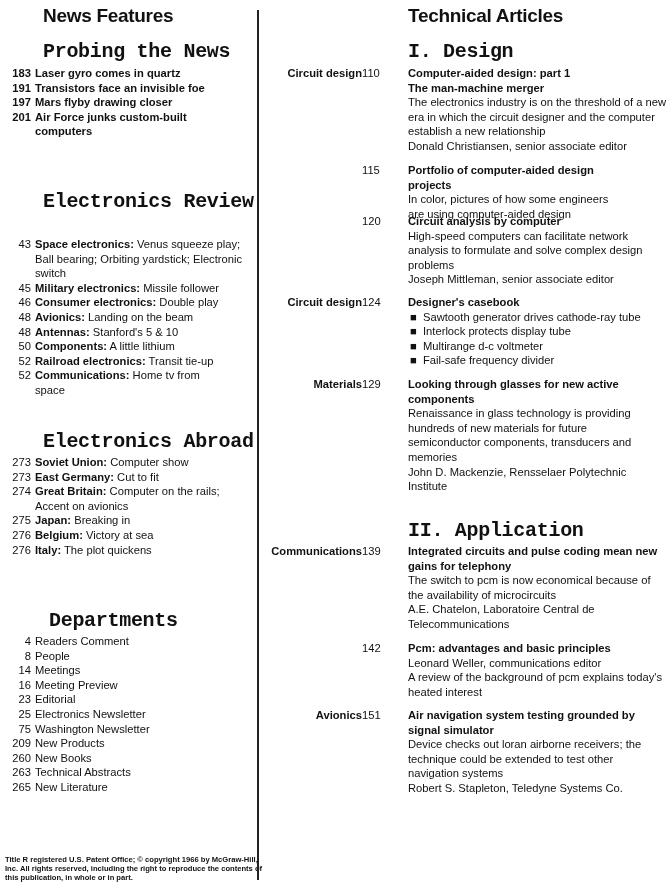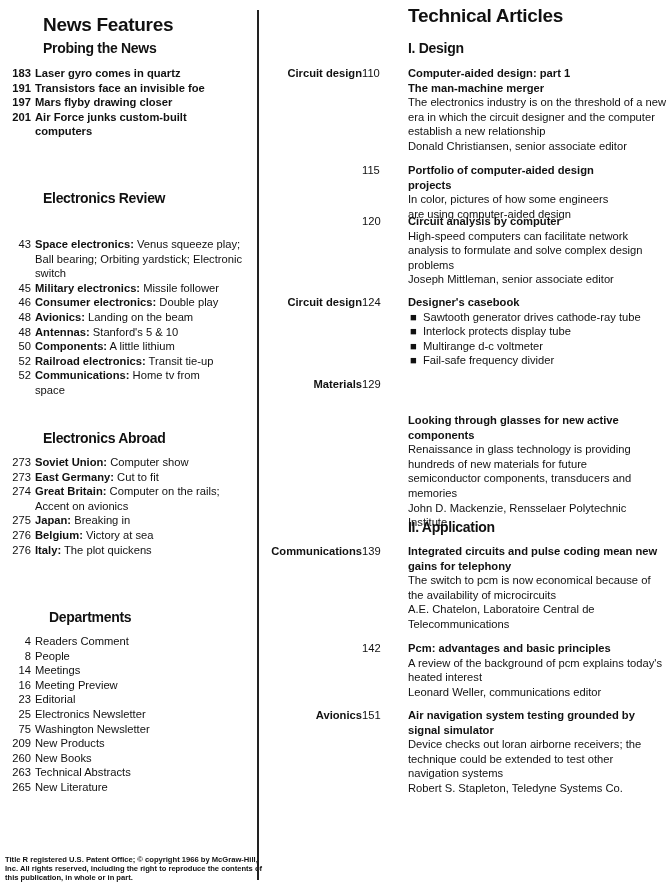--- a/index.html
+++ b/index.html
@@ -3,42 +3,42 @@
 <meta charset="utf-8">
 <style>
   html, body { margin:0; padding:0; background:#fff; }
   body { width:668px; height:887px; position:relative; overflow:hidden;
          font-family:"Liberation Sans", sans-serif; color:#111; }
   .col-left { position:absolute; left:0; top:0; width:256px; }
   .divider { position:absolute; left:257px; top:10px; width:2px; height:870px; background:#222; }
   .col-right { position:absolute; left:262px; top:0; width:406px; }
 
   .h1 { position:absolute; font-weight:bold; font-size:19px; letter-spacing:-0.3px; }
-  .h2 { position:absolute; font-weight:bold; font-size:14px; letter-spacing:-0.3px; }
+  .h2 { position:absolute; font-weight:bold; font-size:20px; letter-spacing:-0.3px;font-family:Liberation Mono, monospace; }
 
   .list { position:absolute; left:0; width:256px; font-size:11.2px; line-height:14.6px; }
   .row { display:flex; }
   .row .pg { width:31px; text-align:right; flex:none; padding-right:4px; }
   .row .txt { flex:1; }
   .b { font-weight:bold; }
 
   .art { position:absolute; left:0; width:406px; font-size:11.2px; line-height:14.6px; display:flex; }
   .art .sec { width:100px; text-align:right; font-weight:bold; flex:none; }
   .art .pg { width:38px; text-align:left; flex:none; padding-right:8px; }
   .art .body { flex:1; }
   .bullet { display:flex; }
   .bullet .dot { width:13px; flex:none; padding-left:2px; }
 
   .copyright { position:absolute; left:5px; top:855px; width:260px; font-size:7.6px; line-height:9px; font-weight:bold; }
 </style>
 </head>
 <body>
 
 <div class="col-left">
-  <div class="h1" style="left:43px;top:14px;">News Features</div>
+  <div class="h1" style="left:43px;top:5px;">News Features</div>
   <div class="h2" style="left:43px;top:40px;">Probing the News</div>
 
   <div class="list" style="top:66px;">
     <div class="row">
         <span class="pg b">183</span>
         <span class="txt b">Laser gyro comes in quartz</span>
       </div>
     <div class="row">
         <span class="pg b">191</span>
         <span class="txt b">Transistors face an invisible foe</span>
@@ -224,21 +224,21 @@
       <div class="bullet">
           <span class="dot">■</span>
           <span>Fail-safe frequency divider</span>
         </div>
     </div>
   </div>
 
   <div class="art" style="top:377px;">
     <span class="sec">Materials</span>
     <span class="pg">129</span>
-    <div class="body" style="padding-right:36px;margin-top:36px;">
+    <div class="body" style="padding-right:36px;">
       <div class="b">Looking through glasses for new active components</div>
       <div>Renaissance in glass technology is providing hundreds of new materials for future semiconductor components, transducers and memories</div>
       <div>John D. Mackenzie, Rensselaer Polytechnic Institute</div>
     </div>
   </div>
 
   <div class="h2" style="left:146px;top:519px;">II. Application</div>
 
   <div class="art" style="top:544px;">
     <span class="sec">Communications</span>
@@ -248,22 +248,22 @@
       <div>The switch to pcm is now economical because of the availability of microcircuits</div>
       <div>A.E. Chatelon, Laboratoire Central de Telecommunications</div>
     </div>
   </div>
 
   <div class="art" style="top:641px;">
     <span class="sec"></span>
     <span class="pg">142</span>
     <div class="body">
       <div class="b">Pcm: advantages and basic principles</div>
+      <div>Leonard Weller, communications editor</div>
       <div>A review of the background of pcm explains today's heated interest</div>
-      <div>Leonard Weller, communications editor</div>
     </div>
   </div>
 
   <div class="art" style="top:708px;">
     <span class="sec">Avionics</span>
     <span class="pg">151</span>
     <div class="body" style="padding-right:20px;">
       <div class="b">Air navigation system testing grounded by signal simulator</div>
       <div>Device checks out loran airborne receivers; the technique could be extended to test other navigation systems</div>
       <div>Robert S. Stapleton, Teledyne Systems Co.</div>

